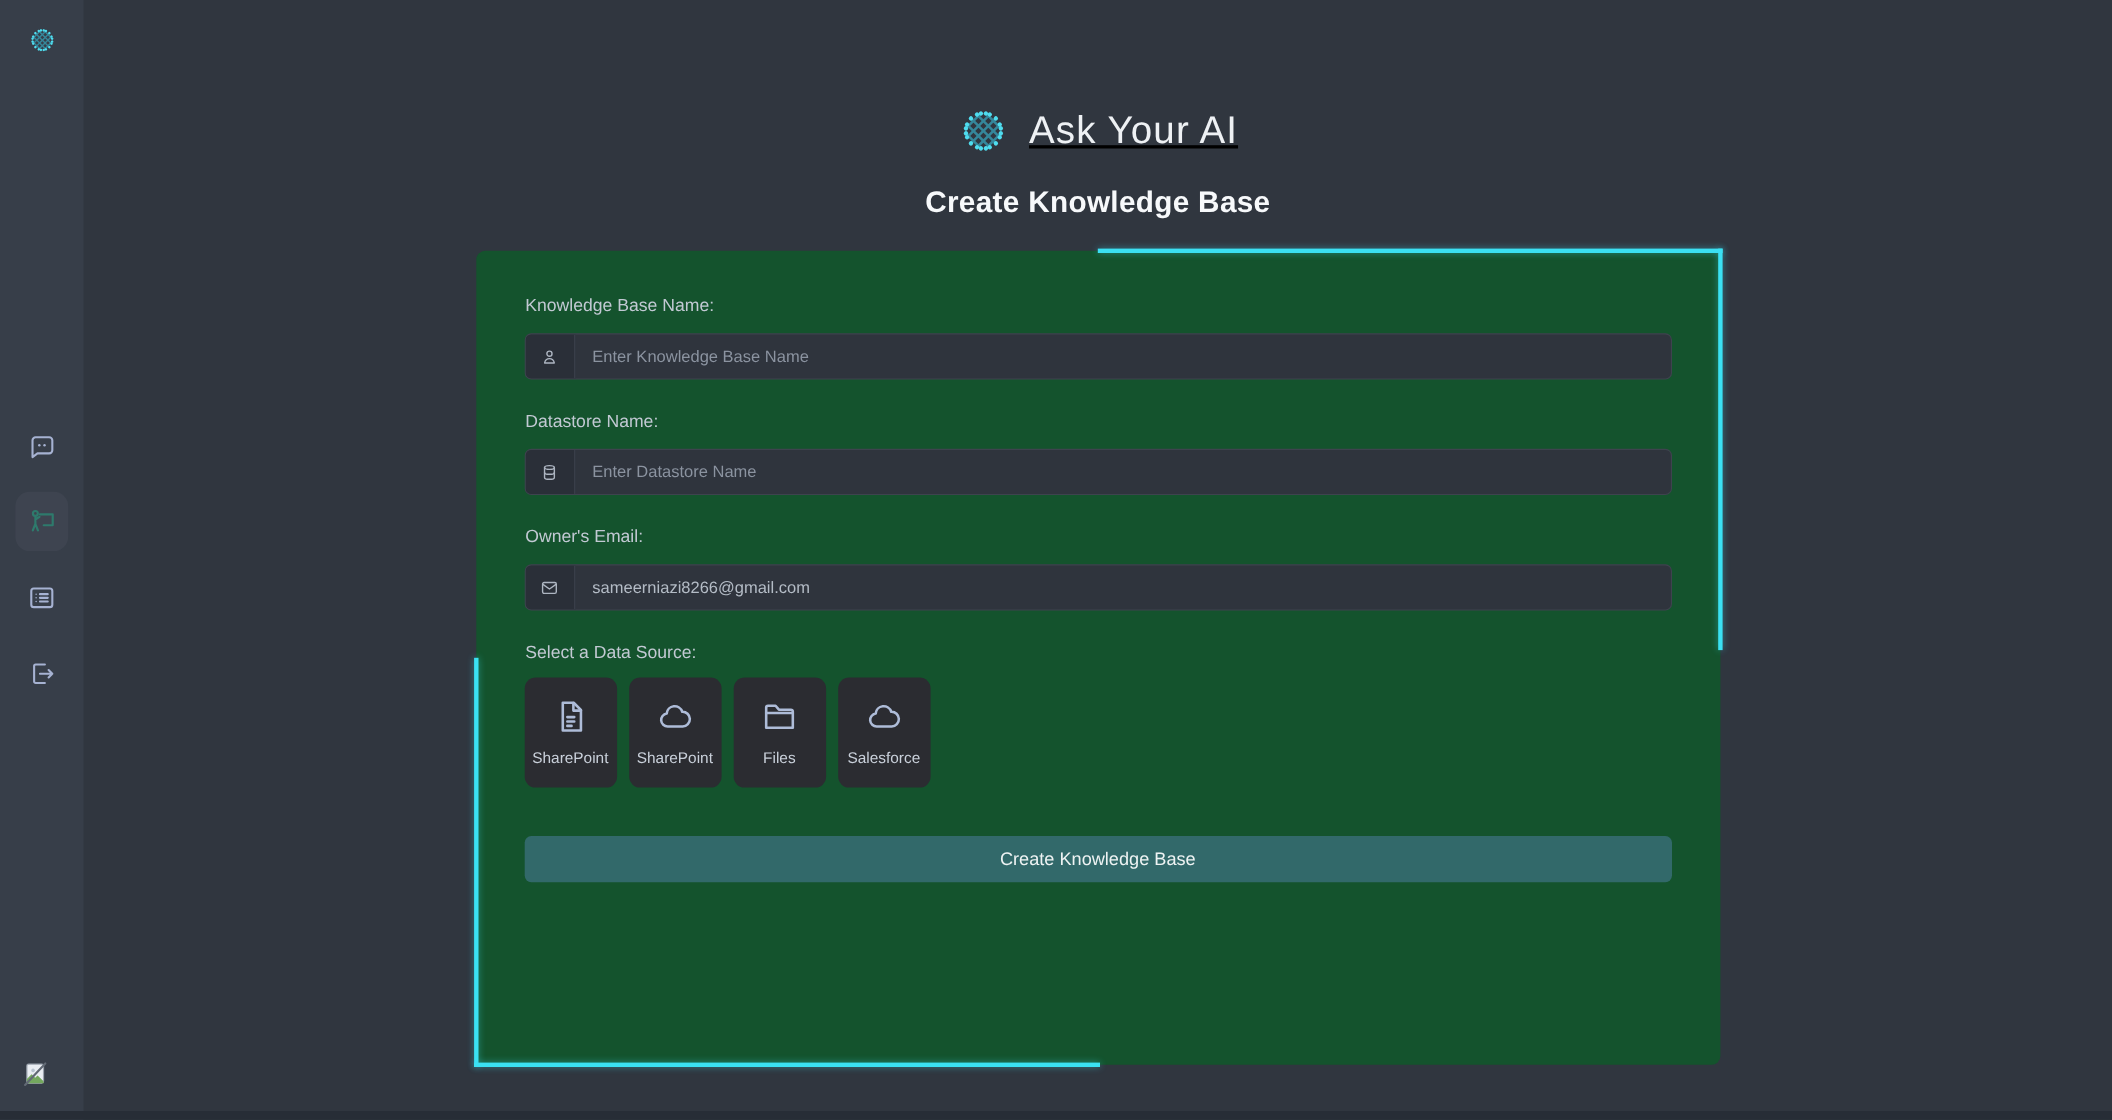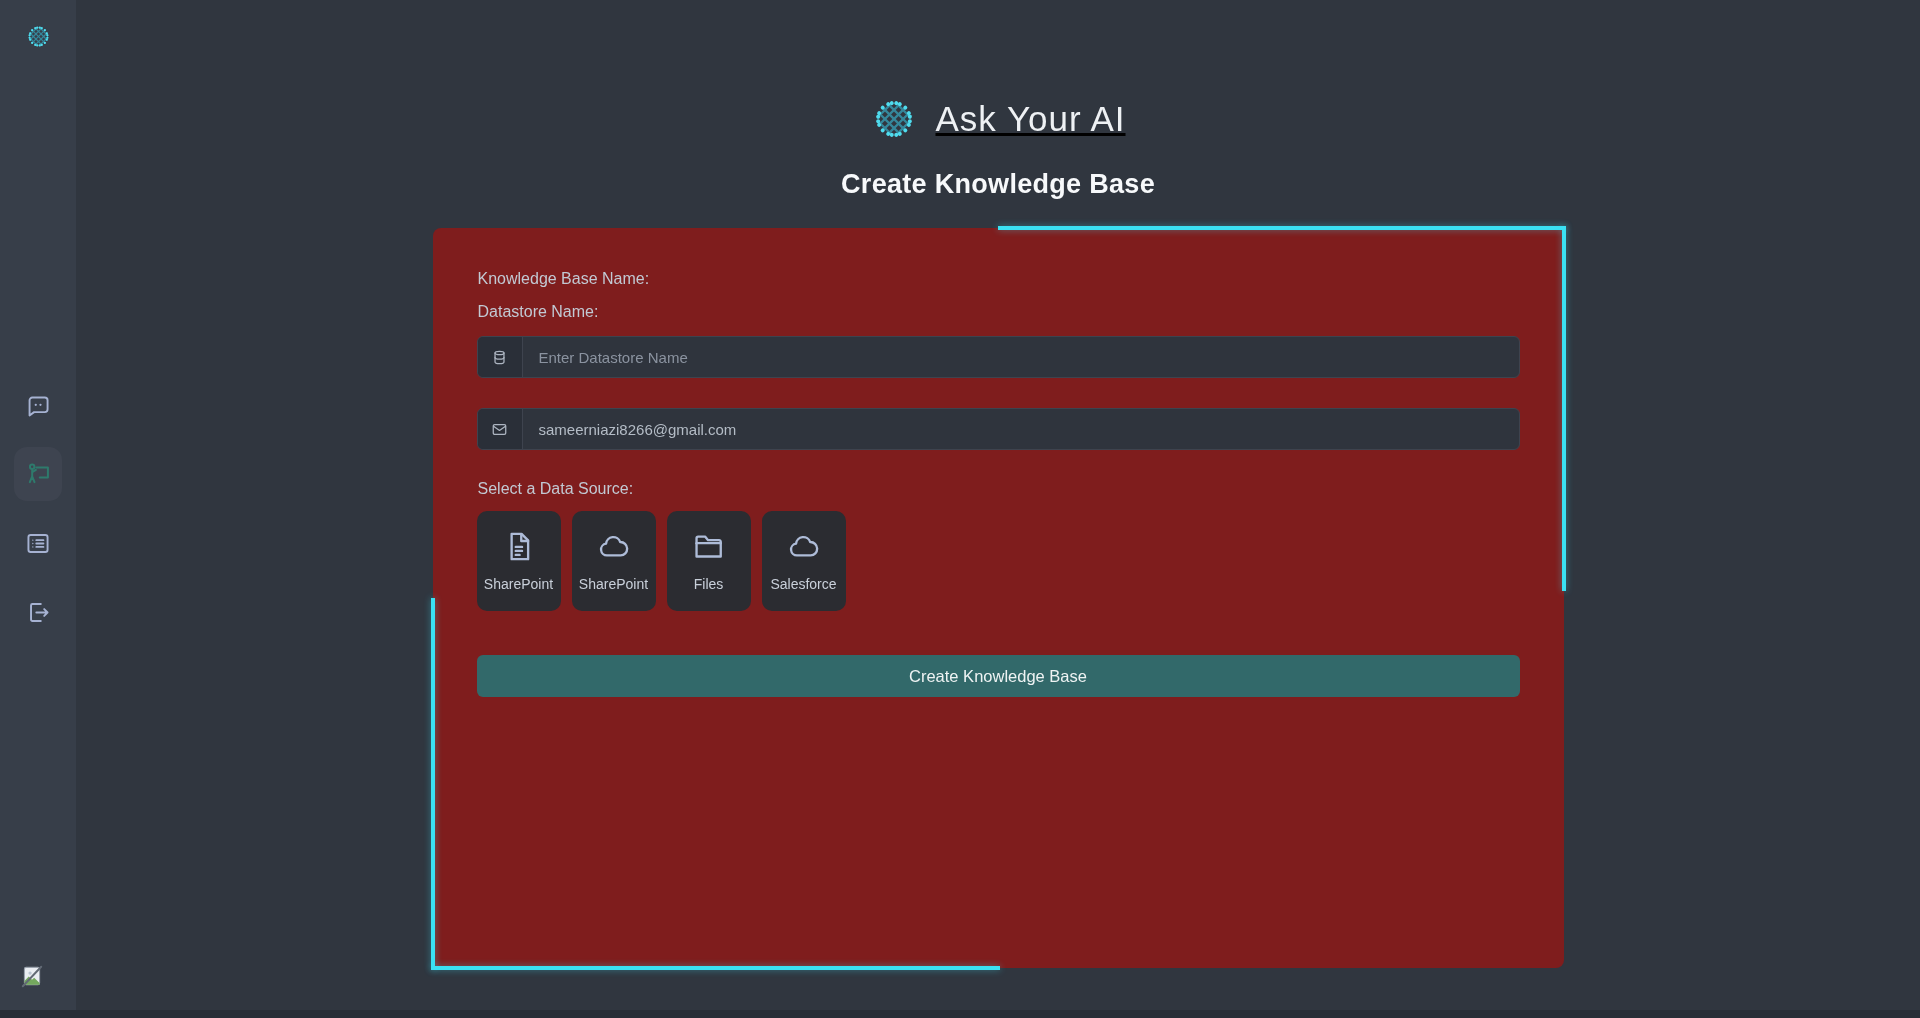--- a/index.html
+++ b/index.html
@@ -44,21 +44,21 @@
     font-size:35px; font-weight:400; color:#eef1f4; letter-spacing:1px;
   }
   .page-title {
     margin-top:26px; text-align:center;
     font-size:27px; font-weight:bold; color:#f7f9fb; letter-spacing:.3px;
   }
 
   
   .card {
     position:relative; width:1131px; height:740px;
-    margin:28px auto 0; background:#7f1d1d; border-radius:8px;
+    margin:28px auto 0; background:#14532d; border-radius:8px;
     padding:42px 44px 0;
   }
   .accent { position:absolute; background:#3be1f3; box-shadow:0 0 7px rgba(59,225,243,.45); z-index:3; }
   .accent-top    { top:-2px; right:-2px; width:568px; height:4px; }
   .accent-right  { top:-2px; right:-2px; width:4px;  height:365px; }
   .accent-left   { left:-2px; bottom:-2px; width:4px; height:372px; }
   .accent-bottom { left:-2px; bottom:-2px; width:569px; height:4px; }
 
   .field-label { font-size:16px; color:#c2c9d3; margin:0 1px 15px; }
   .input-row {
@@ -191,35 +191,45 @@
   <div class="page-title">Create Knowledge Base</div>
 
   <div class="card">
     <div class="accent accent-top"></div>
     <div class="accent accent-right"></div>
     <div class="accent accent-left"></div>
     <div class="accent accent-bottom"></div>
 
     
     <div class="field-label">Knowledge Base Name:</div>
+    <div class="input-row">
+      <span class="input-icon-box">
+        <svg viewBox="0 0 24 24" fill="none" stroke="currentColor" stroke-width="1.8" stroke-linecap="round" stroke-linejoin="round">
+          <circle cx="12" cy="7.8" r="3.3"></circle>
+            <path d="M5.8 19.7c.7-3.7 3.2-5.5 6.2-5.5s5.5 1.8 6.2 5.5z"></path>
+        </svg>
+      </span>
+      <input type="text" placeholder="Enter Knowledge Base Name" style="">
+    </div>
 
     
     <div class="field-label">Datastore Name:</div>
     <div class="input-row">
       <span class="input-icon-box">
         <svg viewBox="0 0 24 24" fill="none" stroke="currentColor" stroke-width="1.8" stroke-linecap="round" stroke-linejoin="round">
           <ellipse cx="12" cy="5.6" rx="6.3" ry="2.4"></ellipse>
           <path d="M5.7 5.6v12.8c0 1.3 2.8 2.4 6.3 2.4s6.3-1.1 6.3-2.4V5.6"></path>
           <path d="M5.7 12c0 1.3 2.8 2.4 6.3 2.4s6.3-1.1 6.3-2.4"></path>
         </svg>
       </span>
       <input type="text" placeholder="Enter Datastore Name" style="">
     </div>
 
     
+    <div class="field-label">Owner's Email:</div>
     <div class="input-row">
       <span class="input-icon-box">
         <svg viewBox="0 0 24 24" fill="none" stroke="currentColor" stroke-width="1.8" stroke-linecap="round" stroke-linejoin="round">
           <rect x="3.2" y="5" width="17.6" height="14" rx="2"></rect>
             <path d="M3.6 7.4 12 13.3l8.4-5.9"></path>
         </svg>
       </span>
       <input type="text" value="sameerniazi8266@gmail.com" style="">
     </div>
 

